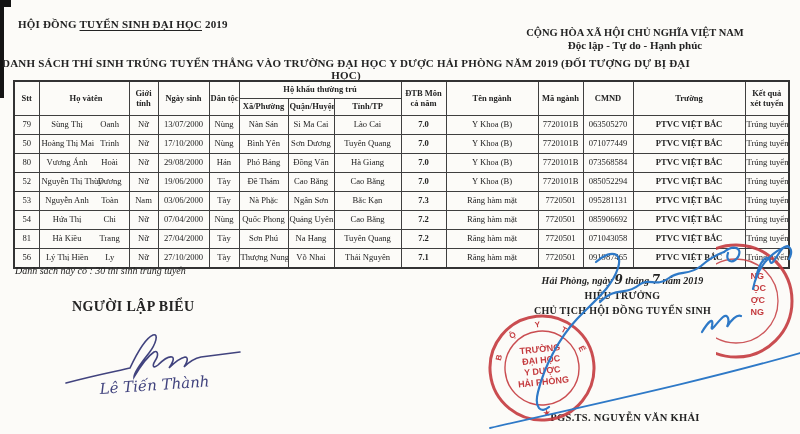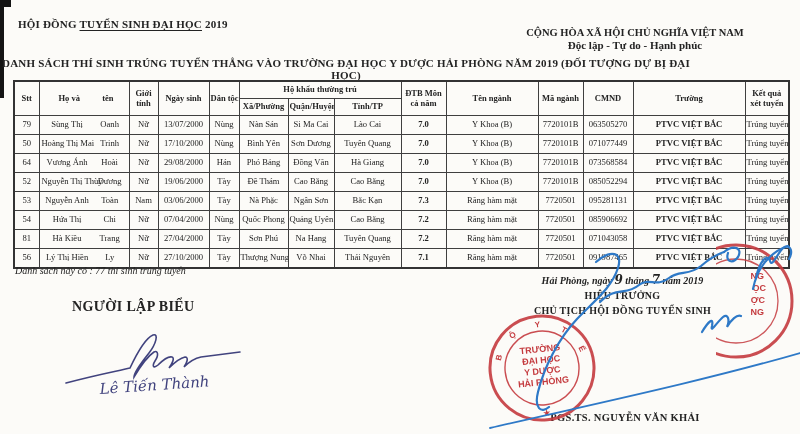--- a/index.html
+++ b/index.html
@@ -27,21 +27,21 @@
     border:1px solid #3f3f3f;padding:0 1px;text-align:center;vertical-align:middle;
     font-size:8.5px;line-height:9.5px;overflow:hidden;white-space:nowrap;
   }
   table.main{border:2px solid #333;}
   table.main th{font-weight:bold;height:16px;}
   table.main td{height:18px;font-size:8.6px;}
   td.namecell{text-align:left;padding-left:3px;}
   .ho{display:inline-block;width:59%;}
   .ten{display:inline-block;width:39%;}
   td.bold, .boldcol{font-weight:bold;}
-  .namehdr{display:flex;justify-content:space-between;padding:0 14px 0 18px;}
+  .namehdr{display:flex;justify-content:center;padding:0 14px 0 18px;}
 
   
   .note{left:15px;top:265px;font-style:italic;font-size:10px;}
   .maker{left:72px;top:299px;font-weight:bold;font-size:14px;letter-spacing:.4px;}
   .sign-right{left:425px;top:273px;width:395px;text-align:center;font-size:10px;line-height:15px;}
   .sign-right .date{font-style:italic;font-weight:bold;font-size:10px;}
   .sign-right .hand{font-family:"DejaVu Serif",serif;font-style:italic;font-size:12px;}
   .sign-right .role{font-weight:bold;letter-spacing:.3px;}
   .pgs{left:430px;top:412px;width:390px;text-align:center;font-weight:bold;font-size:10.5px;letter-spacing:.3px;}
   svg.overlay{position:absolute;left:0;top:0;pointer-events:none;}
@@ -142,21 +142,21 @@
       <td>Sơn Dương</td>
       <td>Tuyên Quang</td>
       <td class="bold">7.0</td>
       <td>Y Khoa (B)</td>
       <td>7720101B</td>
       <td>071077449</td>
       <td class="bold">PTVC VIỆT BẮC</td>
       <td>Trúng tuyển</td>
     </tr>
     <tr>
-      <td>64</td>
+      <td>80</td>
       <td class="namecell"><span class="ho">Vương Ánh</span><span class="ten">Hoài</span></td>
       <td>Nữ</td>
       <td>29/08/2000</td>
       <td>Hán</td>
       <td>Phó Bảng</td>
       <td>Đồng Văn</td>
       <td>Hà Giang</td>
       <td class="bold">7.0</td>
       <td>Y Khoa (B)</td>
       <td>7720101B</td>
@@ -240,21 +240,21 @@
       <td class="bold">7.1</td>
       <td>Răng hàm mặt</td>
       <td>7720501</td>
       <td>091987465</td>
       <td class="bold">PTVC VIỆT BẮC</td>
       <td>Trúng tuyển</td>
     </tr>
   </tbody>
 </table>
 
-<div class="abs note">Danh sách này có : 77 thí sinh trúng tuyển</div>
+<div class="abs note">Danh sách này có : 30 thí sinh trúng tuyển</div>
 <div class="abs maker">NGƯỜI LẬP BIỂU</div>
 
 <div class="abs sign-right">
   <div class="date">
     <span>Hải Phòng, ngày</span>
     <span class="hand">9</span>
     <span>tháng</span>
     <span class="hand">7</span>
     <span>năm 2019</span>
   </div>

